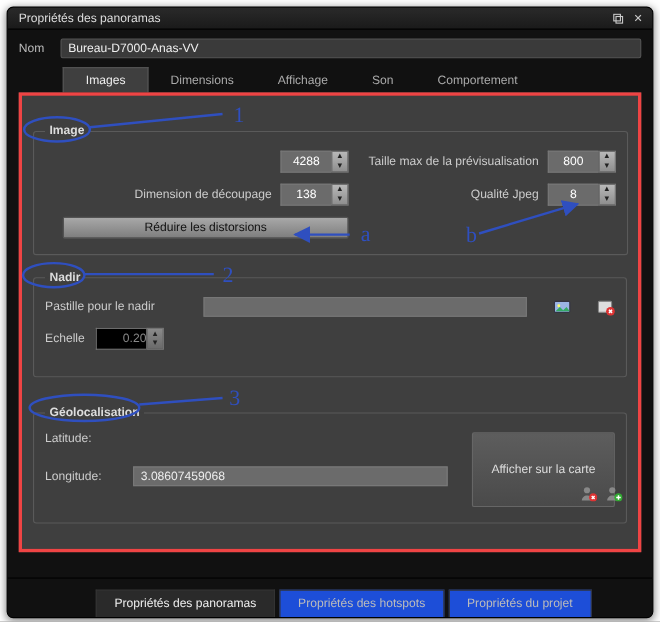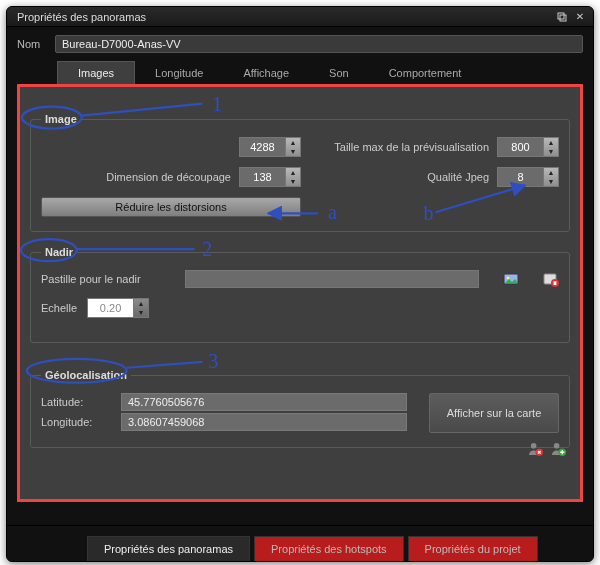--- a/index.html
+++ b/index.html
@@ -63,34 +63,34 @@
   }
   .spin input {
     width: 46px; background: #6b6b6b; border: 1px solid #777; border-right: none;
     color: #fff; text-align: center; font-size: 11px;
   }
   .spin .btns {
     width: 16px; display: flex; flex-direction: column;
     background: linear-gradient(#b8b8b8,#8e8e8e); border: 1px solid #777;
   }
   .spin .btns span { flex:1; display:flex; align-items:center; justify-content:center; font-size:7px; color:#222; line-height:1; }
-  .spin.disabled input { background:#ffffff; color:#888; }
+  .spin.disabled input { background:#000000; color:#888;text-align:right; }
   .spin.disabled .btns { background: linear-gradient(#8a8a8a,#6a6a6a); }
 
   .bigbtn {
     display: block; width: 260px; height: 20px; text-align: center;
     background: linear-gradient(#a8a8a8,#7e7e7e); color: #111; font-size: 11px;
-    border: 1px solid #555; border-radius: 2px; line-height: 18px;
+    border: 1px solid #555; border-radius: 2px; line-height: 18px; margin-left: 16px;
   }
   .nadir-row { display:flex; align-items:center; gap:24px; margin-bottom:10px; }
   .nadir-row label { color:#ccc; font-size:11px; width:120px; }
   .slot { flex:1; height:18px; background:#6b6b6b; border:1px solid #777; }
   .mini { width:16px; height:16px; }
 
-  .geo-row { display:flex; align-items:center; gap:10px; margin-bottom:2px; }
+  .geo-row { display:flex; align-items:center; gap:10px; margin-bottom:19px; }
   .geo-row label { color:#ccc; font-size:11px; width:70px; }
   .geo-row input {
     flex:1; height:18px; background:#6b6b6b; border:1px solid #7a7a7a;
     color:#eee; padding:0 6px; font-size:11px;
   }
   .geo-wrap { display:flex; align-items:stretch; gap:10px; }
   .geo-left { flex:1; }
   .mapbtn {
     width:130px; background:linear-gradient(#5d5d5d,#4a4a4a); border:1px solid #666;
     color:#ddd; font-size:11px; display:flex; align-items:center; justify-content:center;
@@ -98,21 +98,21 @@
     margin-left:12px;
   }
 
   .bottom-tabs {
     position:absolute; bottom:0; left:0; right:0; height:36px;
     background:#111; display:flex; align-items:flex-end; padding-left:80px;
     border-top:1px solid #000;
   }
   .bottom-tabs .btab {
     padding:6px 16px; color:#bbb; border:1px solid #333; border-bottom:none;
-    margin-right:4px; background:#b91c1c; font-size:11px; cursor:pointer;
+    margin-right:4px; background:#1d4ed8; font-size:11px; cursor:pointer;
   }
   .bottom-tabs .btab.active { background:#2a2a2a; color:#eee; }
 
   .status-icons { position:absolute; right:14px; bottom:40px; display:flex; gap:8px; }
   .status-icons span { font-size:13px; }
 
   
   svg.ann { position:absolute; inset:0; pointer-events:none; }
   .ann text { font-family:"Comic Sans MS","Segoe Script",cursive; fill:#2f4fbf; font-size:20px; }
   .ann-ell { stroke:#2f4fbf; stroke-width:2.2; fill:none; }
@@ -136,21 +136,21 @@
       <span class="winbtn">✕</span>
     </div>
 
     <div class="namerow">
       <label>Nom</label>
       <input type="text" value="Bureau-D7000-Anas-VV" style="">
     </div>
 
     <div class="tabs">
       <div class="tab active">Images</div>
-      <div class="tab">Longitude</div>
+      <div class="tab">Dimensions</div>
       <div class="tab">Affichage</div>
       <div class="tab">Son</div>
       <div class="tab">Comportement</div>
     </div>
 
     <div class="body">
 
       <fieldset class="section">
         <legend class="section-label">Image</legend>
         <div class="row2">
@@ -234,21 +234,20 @@
       </fieldset>
 
       <div style="height:6px"></div>
 
       <fieldset class="section">
         <legend class="section-label">Géolocalisation</legend>
         <div class="geo-wrap">
           <div class="geo-left">
             <div class="geo-row">
               <label>Latitude:</label>
-              <input value="45.7760505676" style="">
             </div>
             <div class="geo-row">
               <label>Longitude:</label>
               <input value="3.08607459068" style="">
             </div>
           </div>
           <button class="mapbtn">Afficher sur la carte</button>
         </div>
       </fieldset>
 

